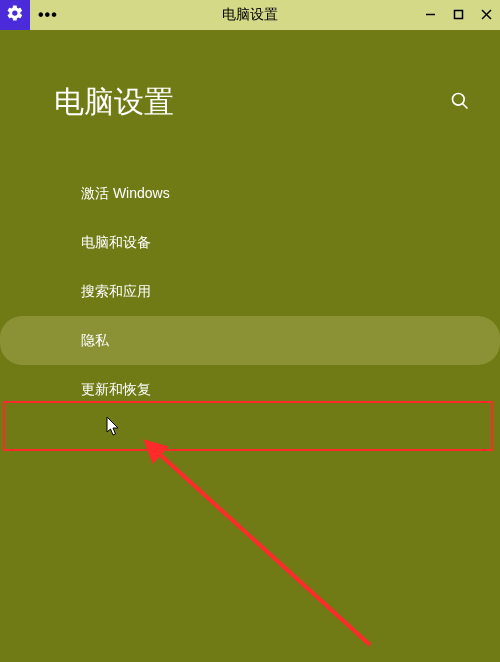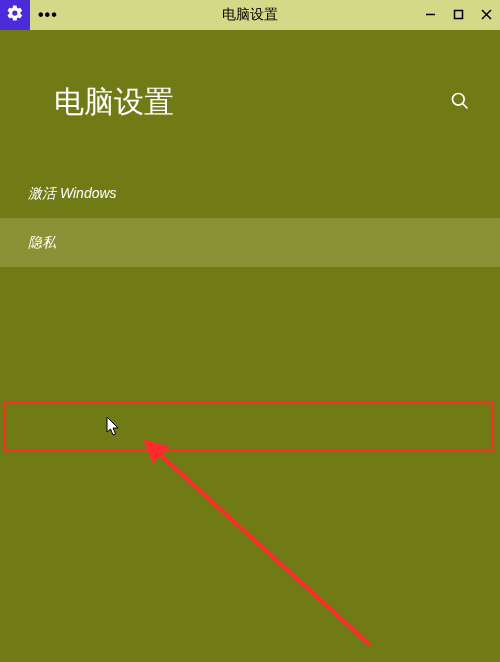--- a/index.html
+++ b/index.html
@@ -77,28 +77,28 @@
   }
   .search-icon svg { width: 20px; height: 20px; stroke: #fff; fill: none; stroke-width: 2; }
 
   .nav {
     margin-top: 46px;
   }
   .nav-item {
     height: 49px;
     display: flex;
     align-items: center;
-    padding-left: 28px;
+    padding-left: 81px;
     font-size: 14px;
     color: #fff;
     position: relative;
-    font-style: italic;
   }
   .nav-item.hovered {
     background: #8a9235;
+    border-radius: 22px;
   }
 
   
   .highlight-box {
     position: absolute;
     border: 2px solid #ff2a2a;
     pointer-events: none;
     left: 3px;
     top: 401px;
     width: 490px;
@@ -169,22 +169,31 @@
             <line x1="21" y1="21" x2="15" y2="15"></line>
           </svg>
       </span>
     </div>
   </div>
 
   <div class="nav">
     <div class="nav-item">
       <span>激活 Windows</span>
     </div>
+    <div class="nav-item">
+      <span>电脑和设备</span>
+    </div>
+    <div class="nav-item">
+      <span>搜索和应用</span>
+    </div>
     <div class="nav-item hovered">
       <span>隐私</span>
+    </div>
+    <div class="nav-item">
+      <span>更新和恢复</span>
     </div>
   </div>
 </div>
 
 <div class="highlight-box"></div>
 
 <svg class="arrow-svg">
   <defs>
     <marker id="arrowhead" markerWidth="6" markerHeight="6" refX="2" refY="3" orient="auto">
       <polygon points="0 0, 6 3, 0 6" fill="#ff2a2a"></polygon>

